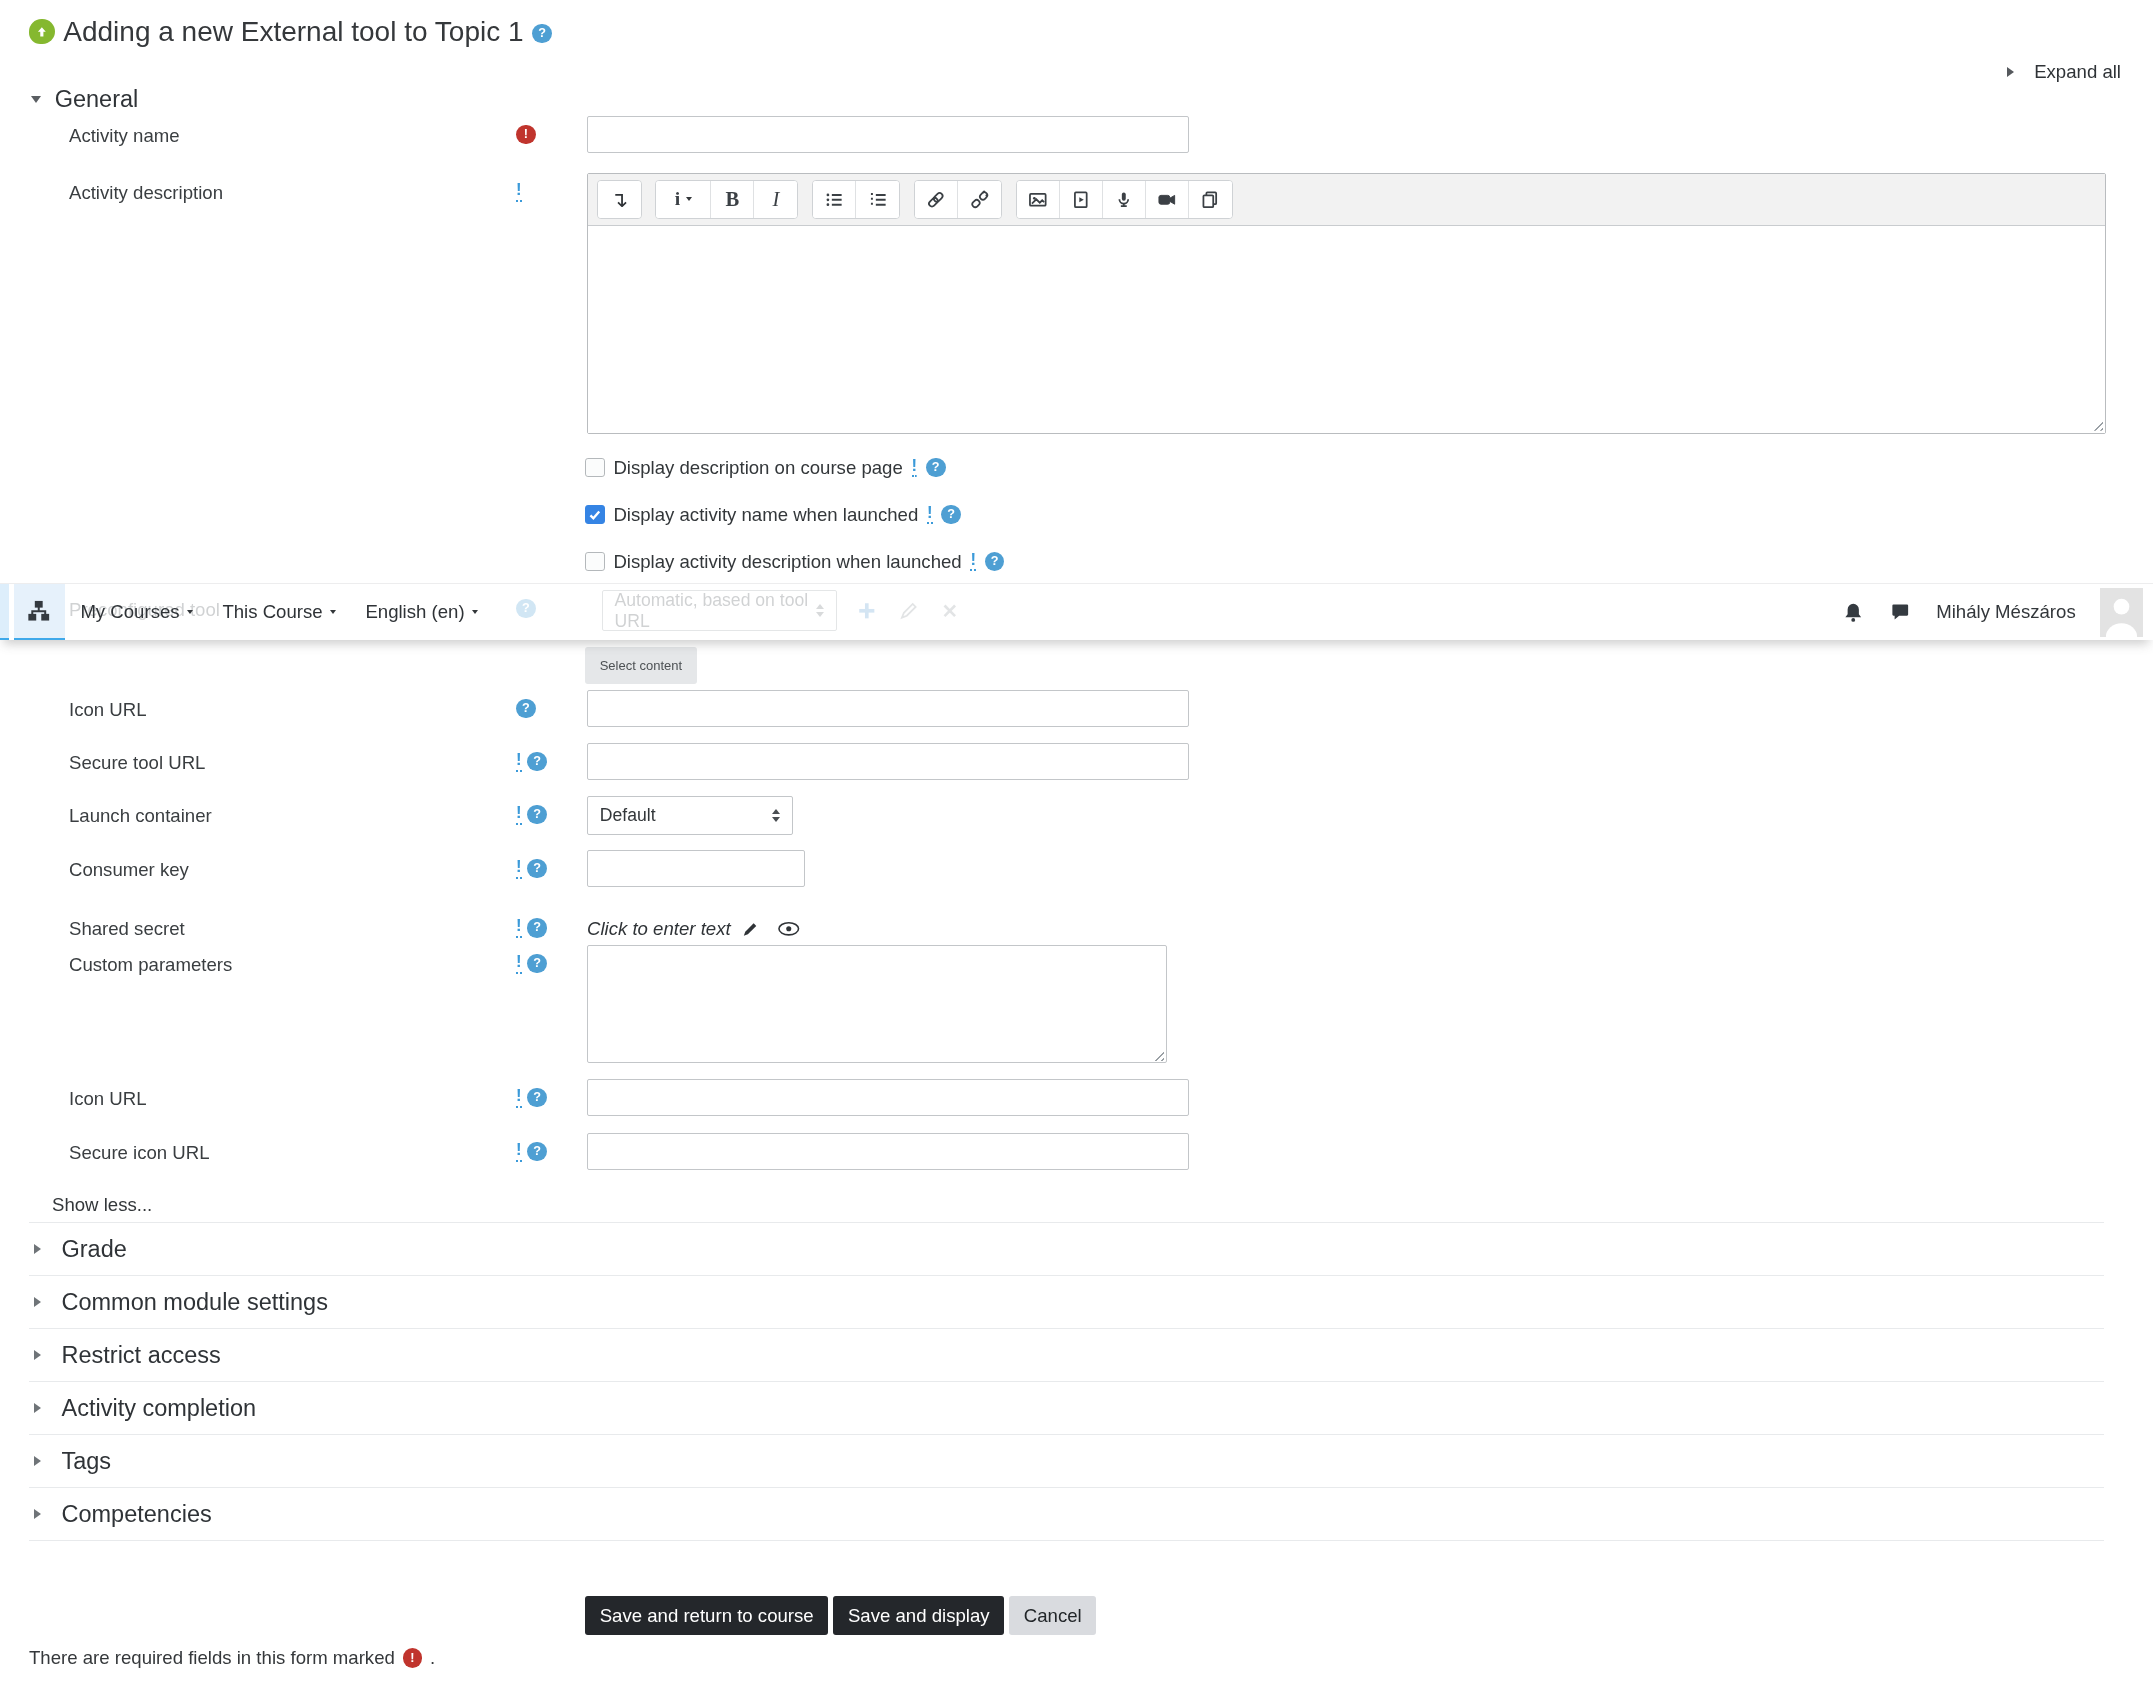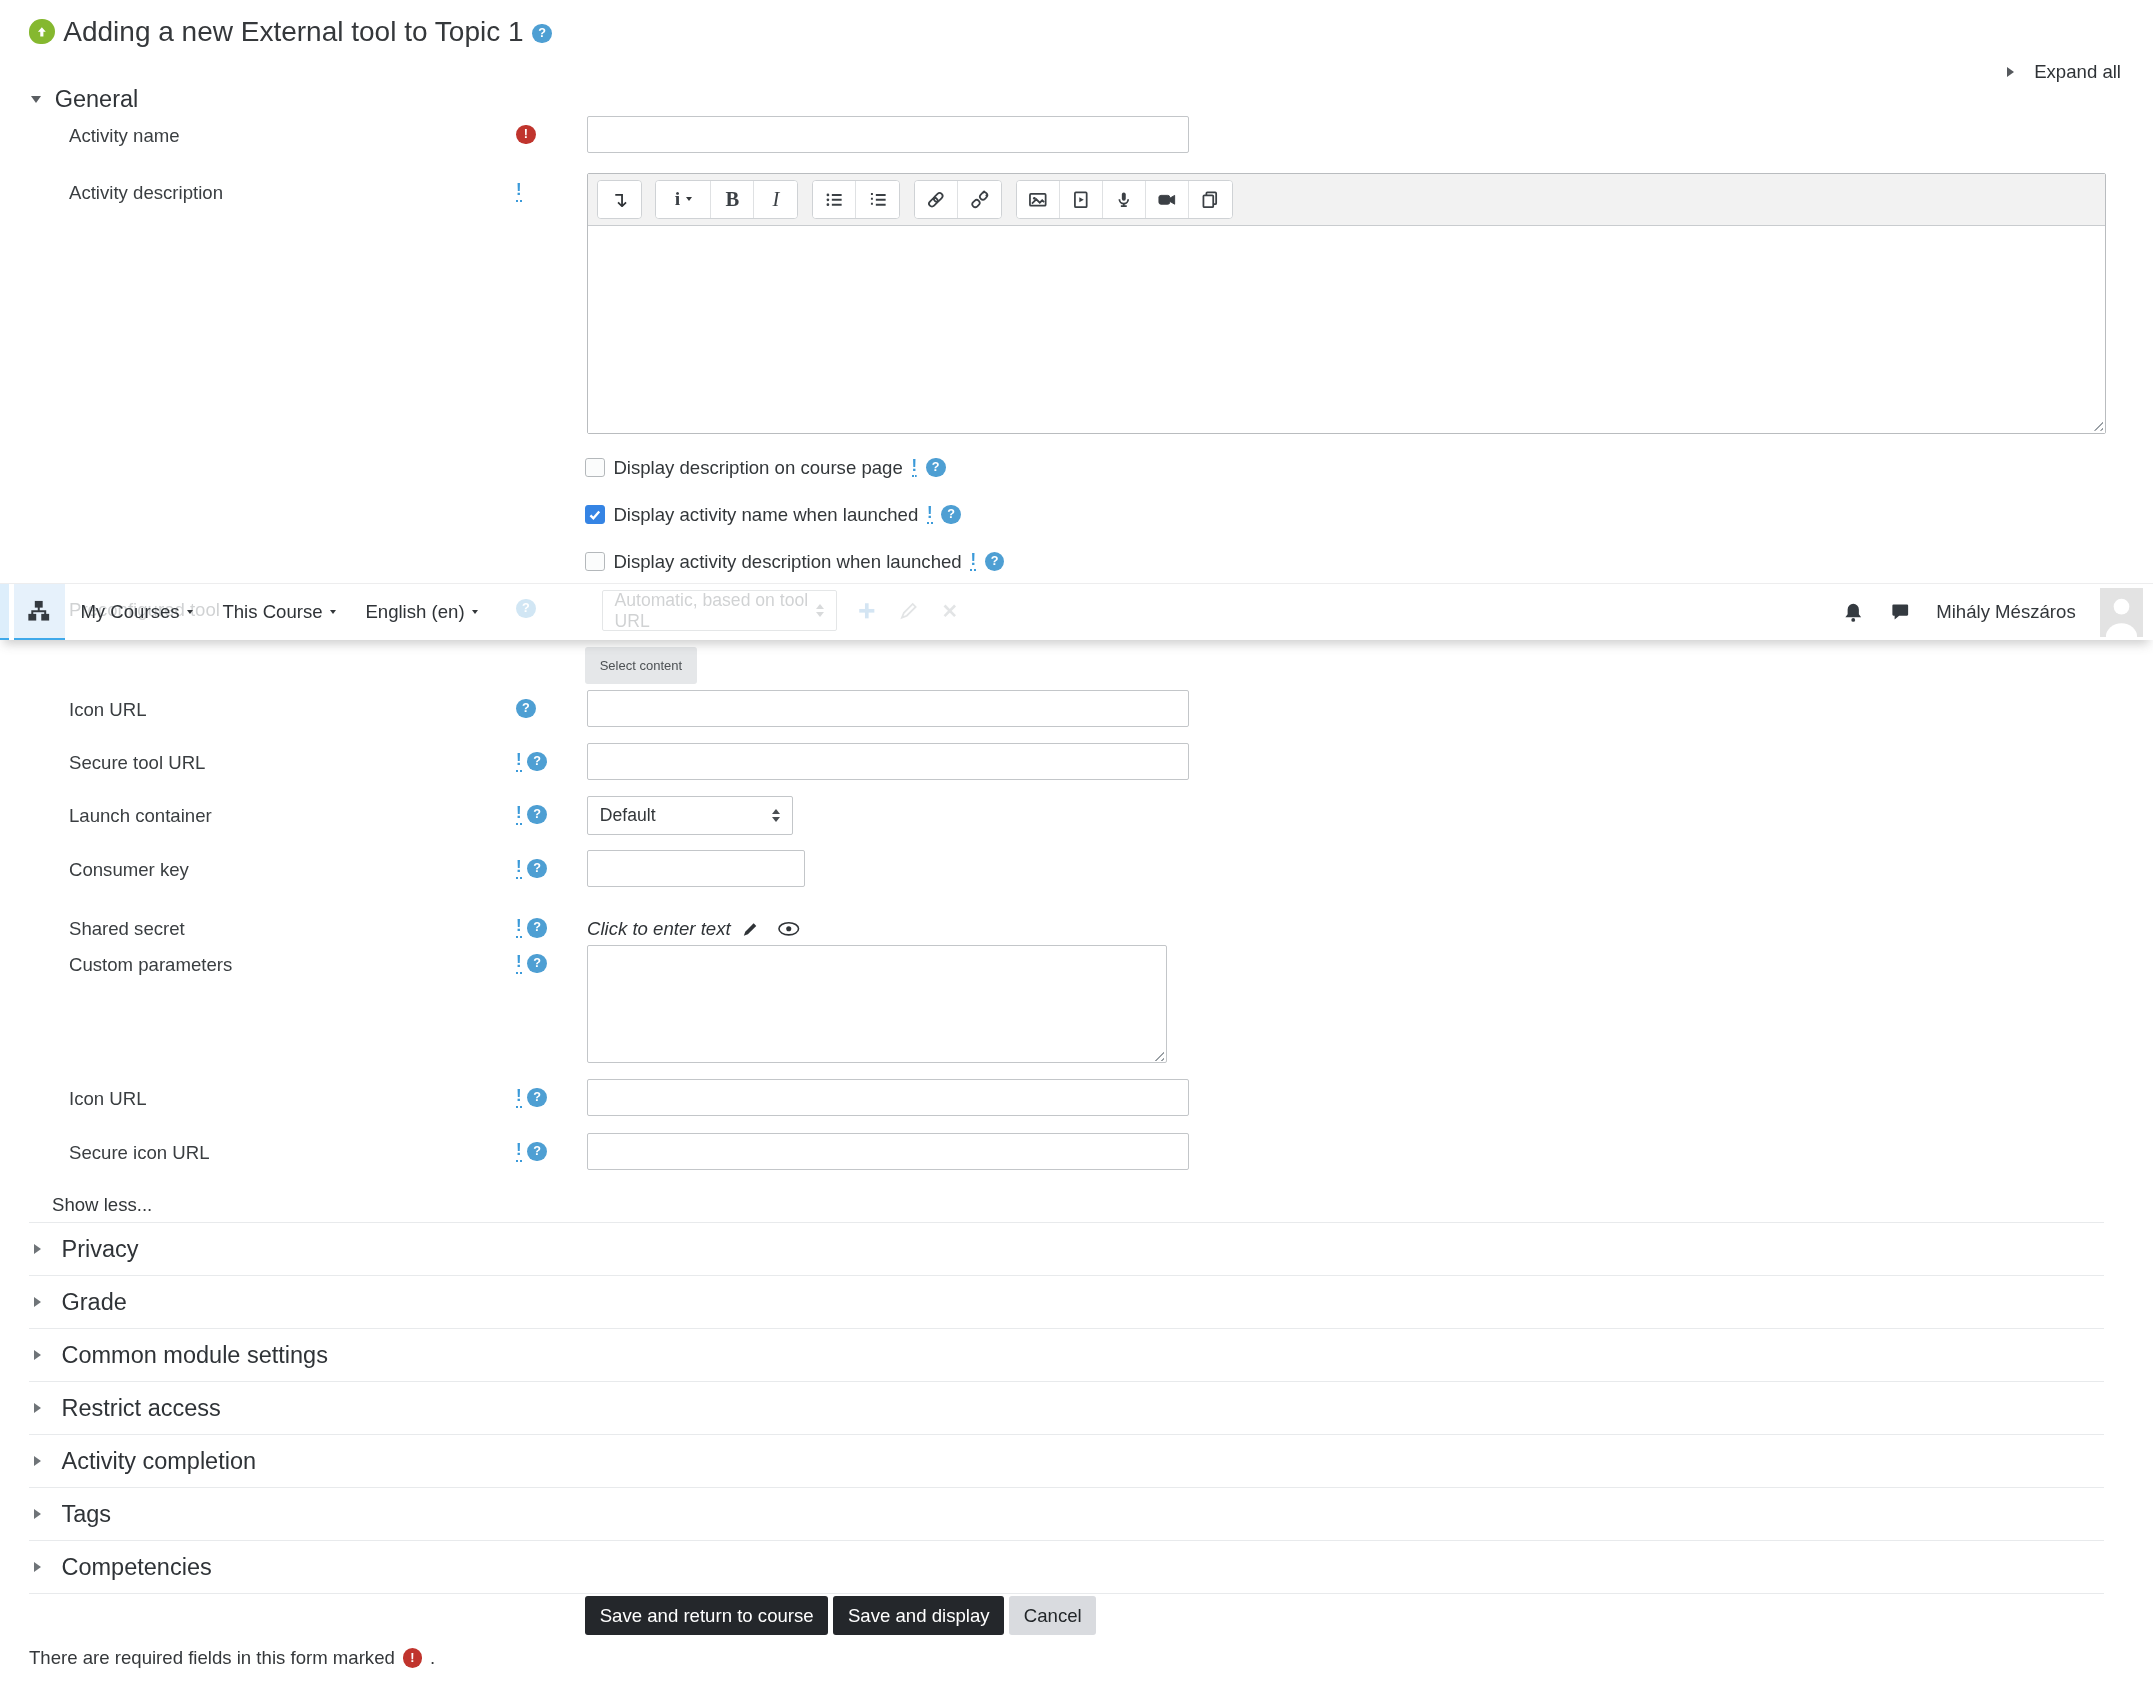--- a/index.html
+++ b/index.html
@@ -444,24 +444,20 @@
       <span class="badge help">?</span>
     </div>
     <div class="ctrl"><input class="text-input" type="text" style=""></div>
   </div>
 
   <div class="show-less">Show less...</div>
 
   <div class="sections">
     <div class="sec-row">
       <span class="caret-right"></span>
-      <span class="sec-label">Privacy</span>
-    </div>
-    <div class="sec-row">
-      <span class="caret-right"></span>
       <span class="sec-label">Grade</span>
     </div>
     <div class="sec-row">
       <span class="caret-right"></span>
       <span class="sec-label">Common module settings</span>
     </div>
     <div class="sec-row">
       <span class="caret-right"></span>
       <span class="sec-label">Restrict access</span>
     </div>

